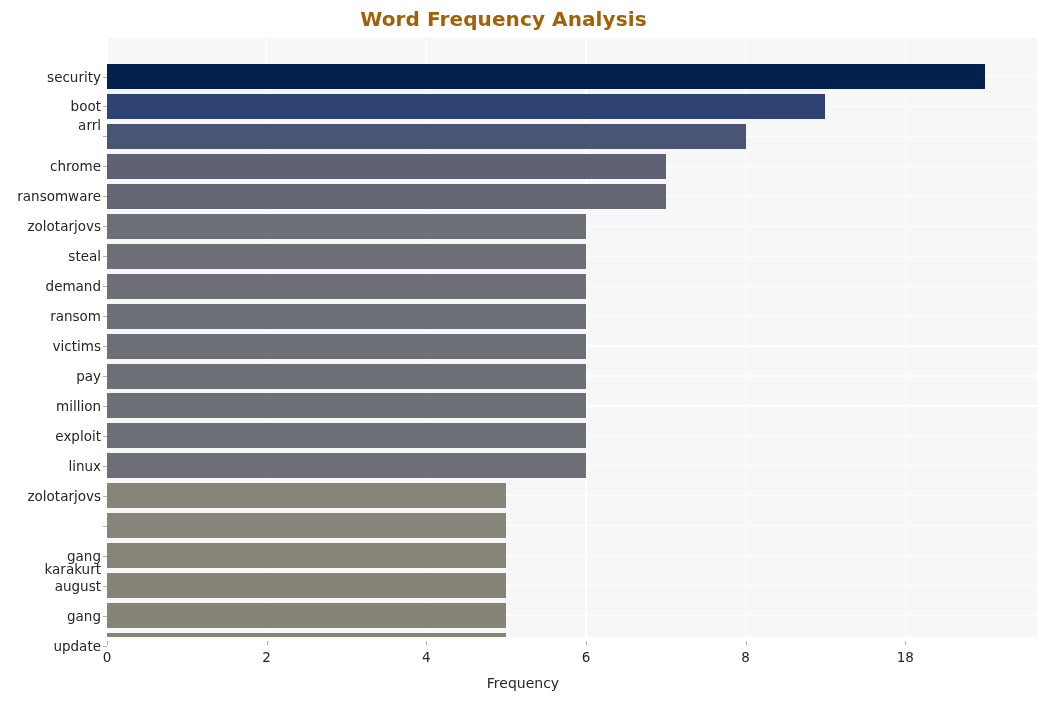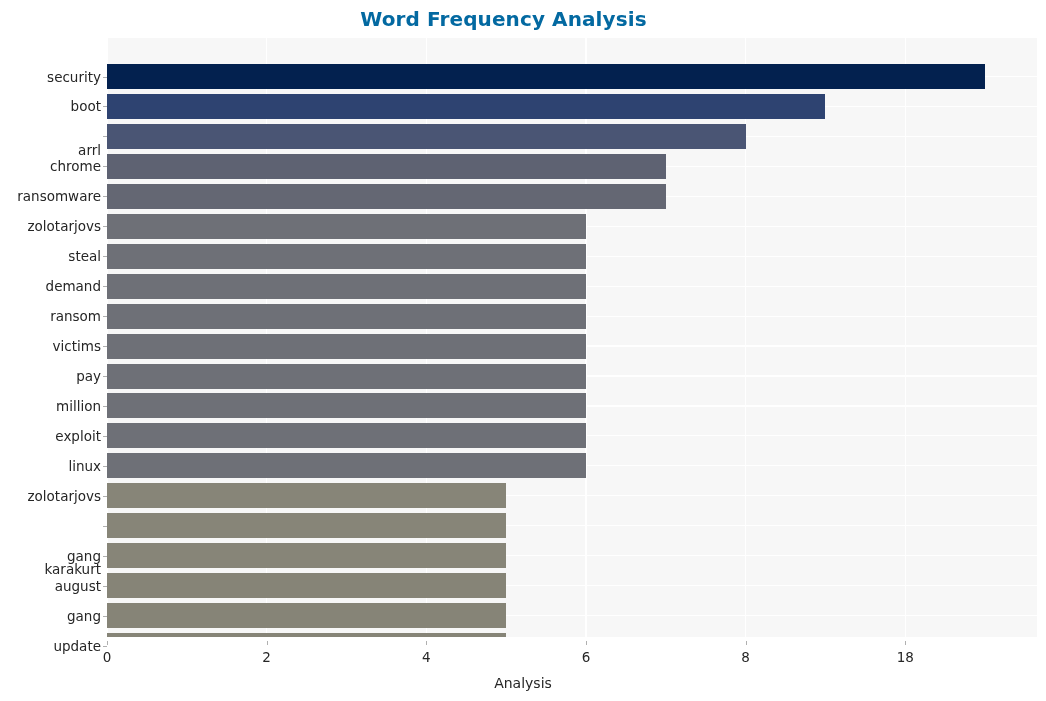--- a/index.html
+++ b/index.html
@@ -29,21 +29,21 @@
   
   #chart-title {
     position: absolute;
     left: 0;
     top: 6px;
     width: 1007px;
     text-align: center;
     font-size: 20px;
     font-weight: bold;
     letter-spacing: 0.1px;
-    color: #0369a1;
+    color: #a16207;
     line-height: 26px;
     white-space: nowrap;
   }
 
   
   #plot-area {
     position: absolute;
     left: 107px;
     top: 38px;
     width: 930px;
@@ -188,21 +188,21 @@
       <div class="bar" title="august: 5" style="left: 0px; top: 535.15px; width: 399.142px; background: rgb(134, 132, 119);"></div>
       <div class="bar" title="case: 5" style="left: 0px; top: 565.1px; width: 399.142px; background: rgb(134, 132, 119);"></div>
       <div class="bar" title="update: 5" style="left: 0px; top: 595.05px; width: 399.142px; background: rgb(134, 132, 119);"></div>
     </div>
 
   <div id="ylabels">
       <div class="ytick" style="top: 30.5px; text-align: right;">security</div>
       <div class="ytickmark" style="top: 38.5px;"></div>
       <div class="ytick" style="top: 60.45px;">boot</div>
       <div class="ytickmark" style="top: 68.45px;"></div>
-      <div class="ytick" style="top: 104px;">arrl</div>
+      <div class="ytick" style="top: 79px;">arrl</div>
       <div class="ytickmark" style="top: 98.4px;"></div>
       <div class="ytick" style="top: 120.35px;">chrome</div>
       <div class="ytickmark" style="top: 128.35px;"></div>
       <div class="ytick" style="top: 150.3px;">ransomware</div>
       <div class="ytickmark" style="top: 158.3px;"></div>
       <div class="ytick" style="top: 180.25px;">zolotarjovs</div>
       <div class="ytickmark" style="top: 188.25px;"></div>
       <div class="ytick" style="top: 210.2px;">steal</div>
       <div class="ytickmark" style="top: 218.2px;"></div>
       <div class="ytick" style="top: 240.15px;">demand</div>
@@ -241,15 +241,15 @@
       <div class="xtick" style="left: 426.313px;">4</div>
       <div class="xtickmark" style="left: 426.313px;"></div>
       <div class="xtick" style="left: 585.97px;">6</div>
       <div class="xtickmark" style="left: 585.97px;"></div>
       <div class="xtick" style="left: 745.627px;">8</div>
       <div class="xtickmark" style="left: 745.627px;"></div>
       <div class="xtick" style="left: 905.283px;">18</div>
       <div class="xtickmark" style="left: 905.283px;"></div>
     </div>
 
-  <div id="xaxis-title">Analysis</div>
+  <div id="xaxis-title">Frequency</div>
 
 </div>
 
 </body></html>

